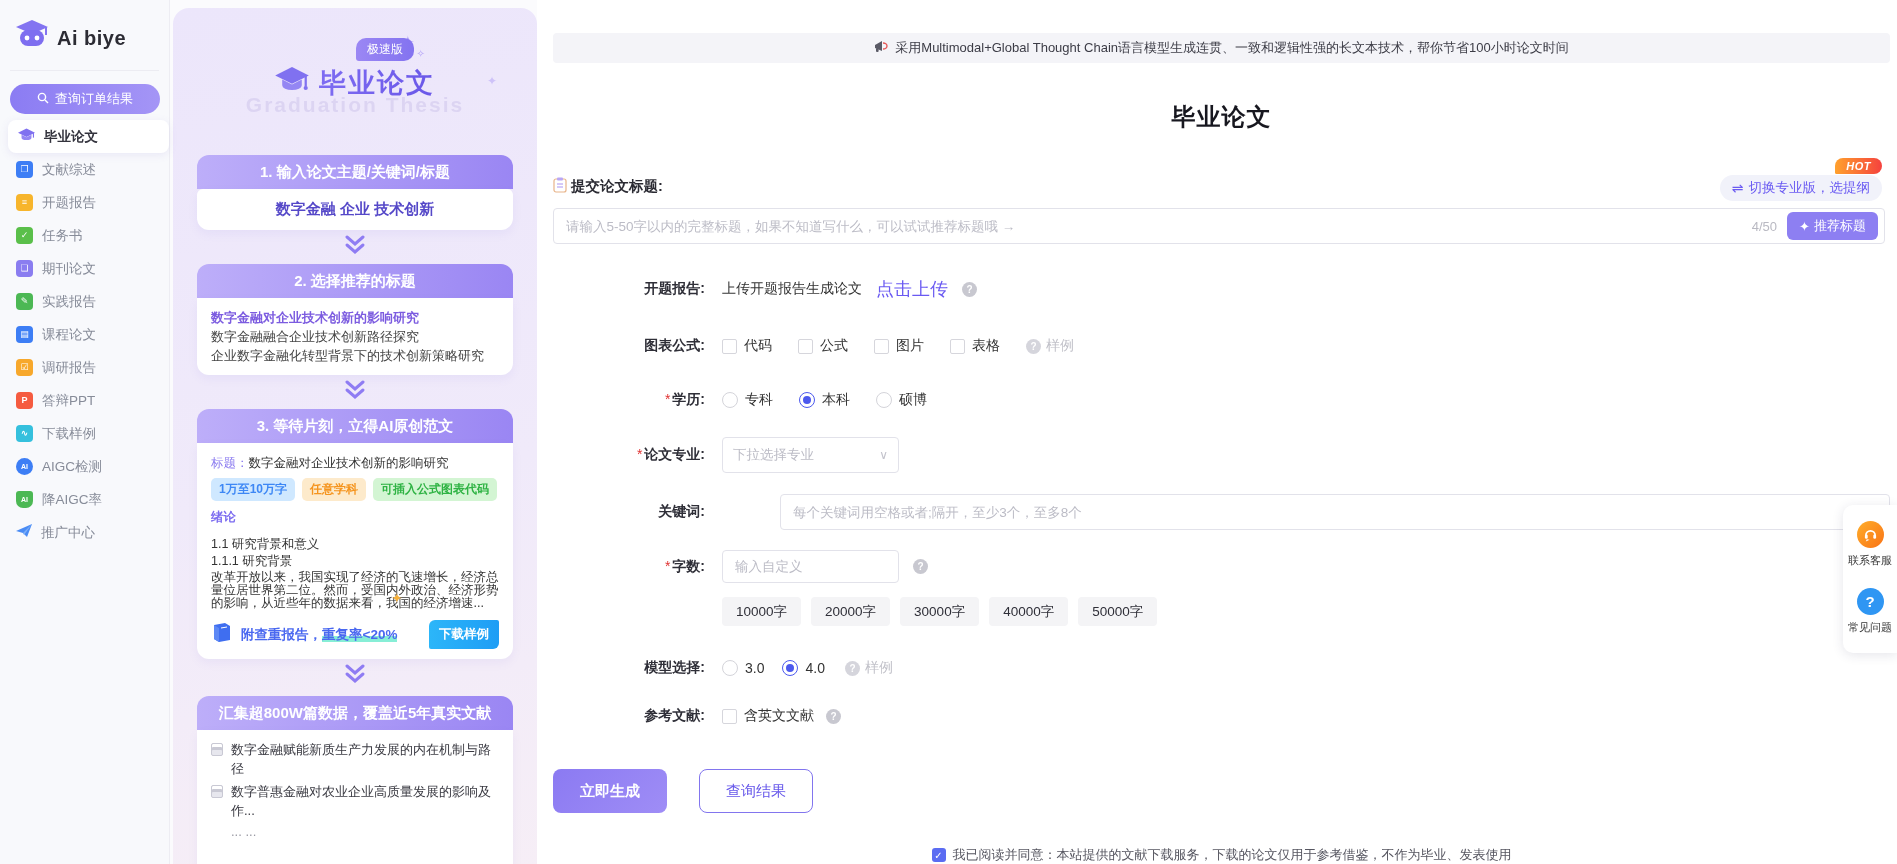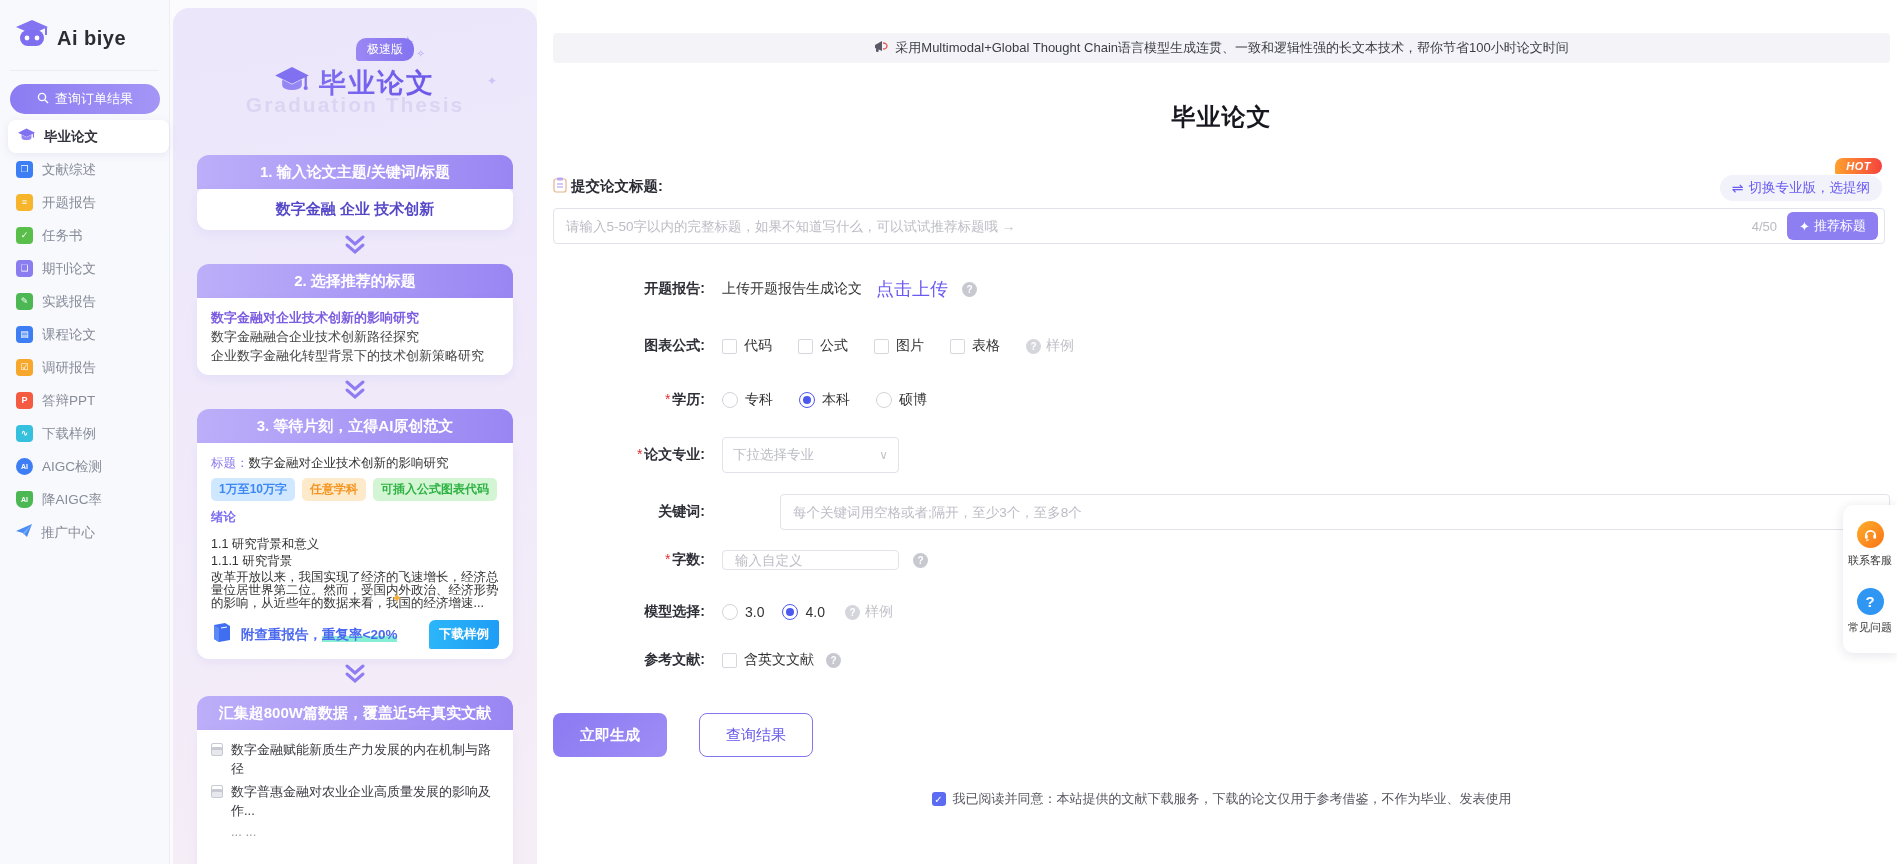--- a/index.html
+++ b/index.html
@@ -107,21 +107,21 @@
   .cb { width:15px; height:15px; border:1px solid #d6d6dc; border-radius:2px; background:#fff; display:inline-block; flex:none; cursor:pointer; }
   .opt { display:flex; align-items:center; gap:7px; margin-right:26px; font-size:14px; color:#333; }
   .radio { width:16px; height:16px; border-radius:50%; border:1px solid #d4d4da; background:#fff;
     display:inline-flex; align-items:center; justify-content:center; flex:none; cursor:pointer; }
   .radio.checked { border-color:#4c59ee; }
   .radio.checked::after { content:""; width:8px; height:8px; border-radius:50%; background:#4c59ee; }
   .select { width:177px; height:36px; border:1px solid #e2e2ea; border-radius:4px; display:flex;
     align-items:center; justify-content:space-between; padding:0 10px; color:#bcbcc6; font-size:13.5px; cursor:pointer; background:#fff; }
   .sel-arrow { color:#c3c3cc; font-size:12px; }
   .kw-input { width:1110px; height:36px; border:1px solid #e2e2ea; border-radius:4px; padding:0 12px; font-size:13.5px; outline:none; }
-  .num-input { width:177px; height:20px; border:1px solid #e2e2ea; border-radius:4px; padding:4px 12px; font-size:13.5px; outline:none; }
+  .num-input { width:177px; height:33px; border:1px solid #e2e2ea; border-radius:4px; padding:4px 12px; font-size:13.5px; outline:none; }
   .chips { margin-left:169px; display:flex; gap:10px; margin-top:14px; }
   .chip { background:#f4f4f6; border-radius:4px; height:29px; padding:0 14px; display:flex; align-items:center;
     font-size:13.5px; color:#2f2f38; cursor:pointer; }
   .cta-row { display:flex; gap:32px; margin-top:44px; }
   .btn-primary { width:114px; height:44px; border:none; border-radius:8px; color:#fff; font-size:15px;
     background:linear-gradient(135deg,#8b7af2,#9f8df6); cursor:pointer; font-weight:bold; }
   .btn-secondary { width:114px; height:44px; border:1px solid #8275ee; border-radius:8px; background:#fff;
     color:#6556ea; font-size:15px; cursor:pointer; }
   .agree-row { display:flex; justify-content:center; align-items:center; gap:7px; margin-top:33px; }
   .agree-cb { width:14px; height:14px; border-radius:3px; background:#5b6cf2; color:#fff; font-size:10px;
@@ -449,20 +449,27 @@
     </div>
 
     <div class="frow r-words">
       <span class="flabel"><span class="req">*</span><span>字数:</span></span>
       <span class="fctrl" style="gap:14px">
         <input class="num-input" type="text" placeholder="输入自定义" style="">
         <span class="q-ic">?</span>
       </span>
     </div>
 
+    <div class="chips">
+      <span class="chip">10000字</span>
+      <span class="chip">20000字</span>
+      <span class="chip">30000字</span>
+      <span class="chip">40000字</span>
+      <span class="chip">50000字</span>
+    </div>
 
     <div class="frow r-model">
       <span class="flabel">模型选择:</span>
       <span class="fctrl">
         <span class="opt" style="margin-right:18px">
             <span class="radio"></span>
             <span>3.0</span>
           </span>
         <span class="opt" style="margin-right:20px">
             <span class="radio checked"></span>

